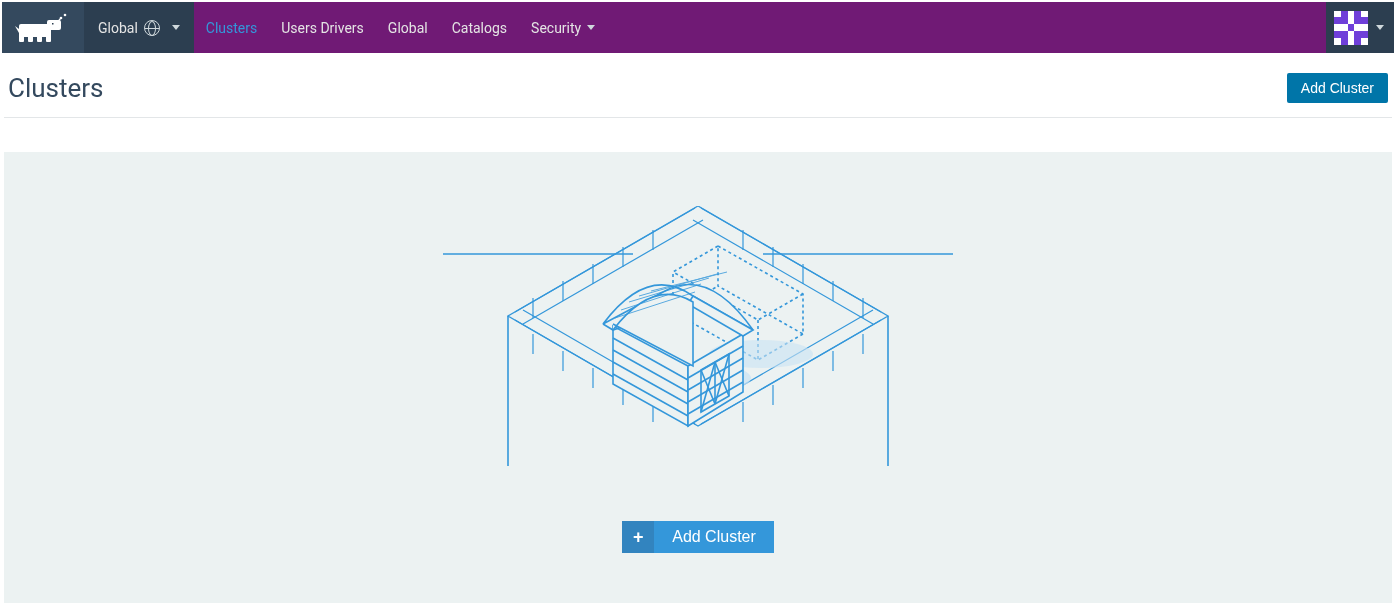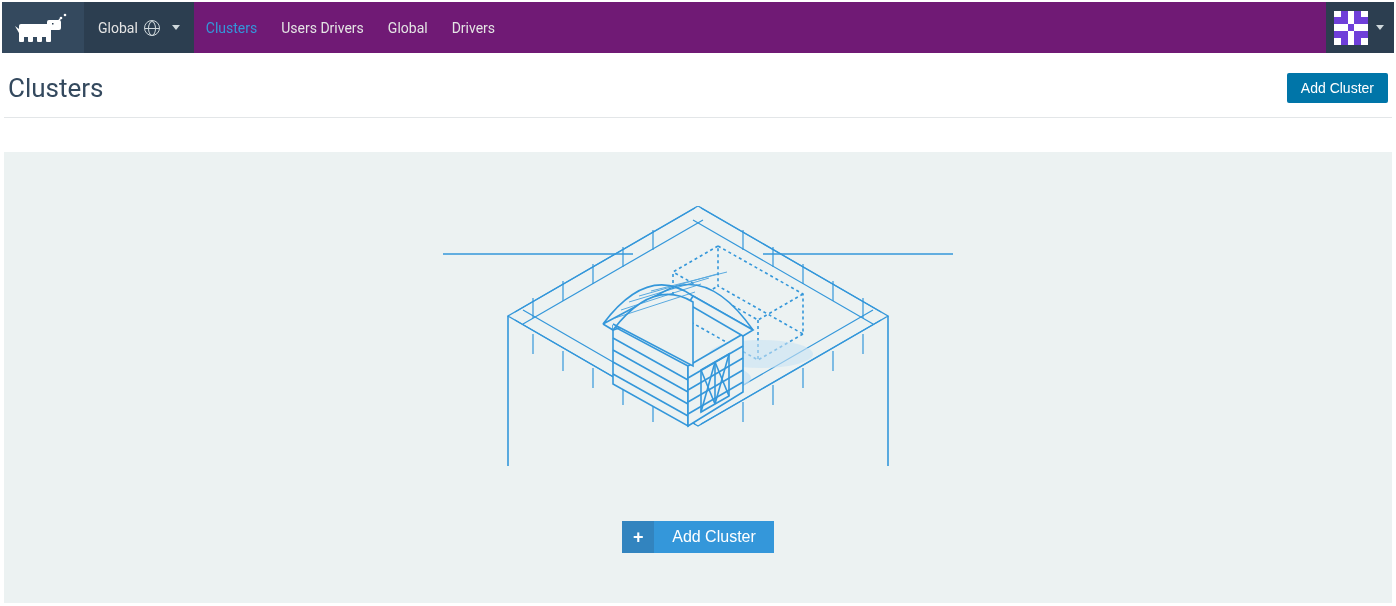--- a/index.html
+++ b/index.html
@@ -205,21 +205,25 @@
     <div class="nav-item active">
       <span>Clusters</span>
     </div>
     <div class="nav-item">
       <span>Users Drivers</span>
     </div>
     <div class="nav-item">
       <span>Global</span>
     </div>
     <div class="nav-item">
-      <span>Drivers</span>
+      <span>Catalogs</span>
+    </div>
+    <div class="nav-item">
+      <span>Security</span>
+      <span class="chev-down"></span>
     </div>
   </div>
   <div class="user-area">
     <div class="avatar">
       <div></div>
         <div class="p"></div>
         <div></div>
         <div class="p"></div>
         <div></div>
       <div class="p"></div>

